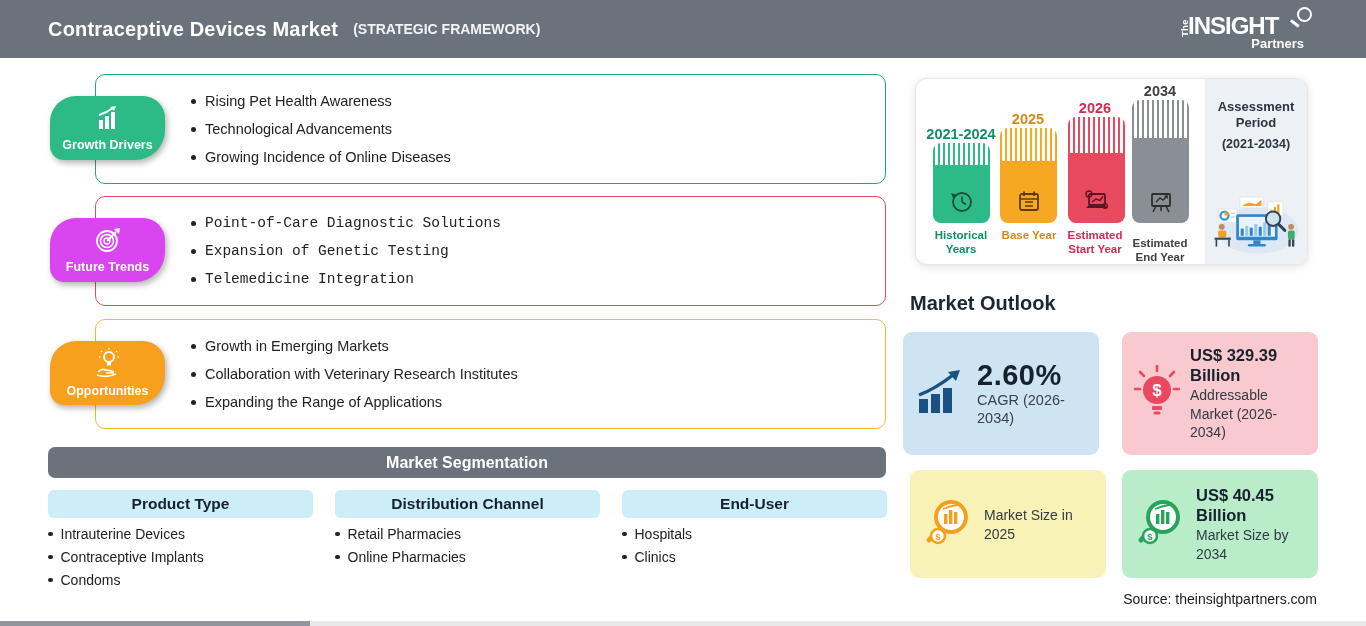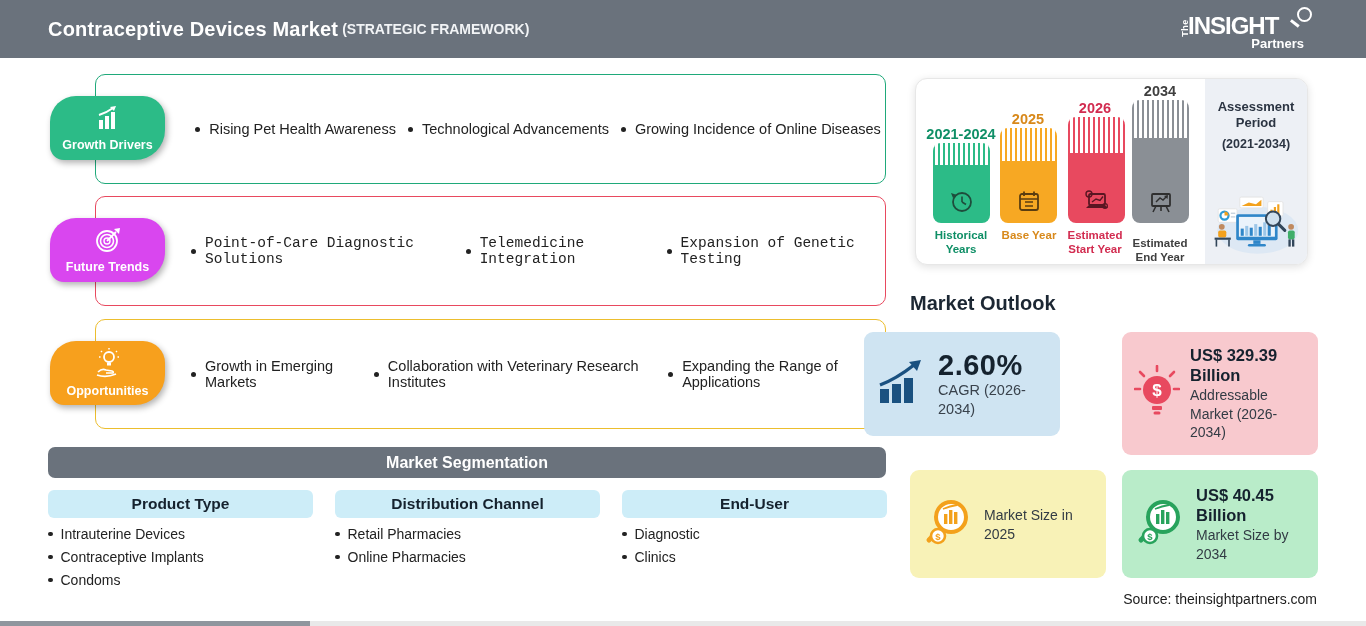--- a/index.html
+++ b/index.html
@@ -2,33 +2,33 @@
 <html><head>
 <meta charset="utf-8">
 <style>
   * { margin:0; padding:0; box-sizing:border-box; }
   html,body { width:1366px; height:626px; }
   body { font-family:"Liberation Sans", sans-serif; background:#fff; overflow:hidden; }
   .page { position:relative; width:1366px; height:626px; background:#fff; overflow:hidden; }
 
   
   .header { position:absolute; left:0; top:0; width:1366px; height:58px; background:#6a727c; display:flex; align-items:center; }
-  .header-title-wrap { position:absolute; left:48px; top:0; height:58px; display:flex; align-items:center; gap:4px; }
+  .header-title-wrap { position:absolute; left:48px; top:0; height:58px; display:flex; align-items:center; gap:15px; }
   .header-title { color:#fff; font-size:20px; font-weight:bold; letter-spacing:.2px; }
   .header-subtitle { color:#f2f4f6; font-size:14px; font-weight:bold; }
   .logo { position:absolute; right:56px; top:10px; width:130px; height:42px; color:#fff; }
   .logo-the { position:absolute; left:-4px; top:13px; font-size:9px; font-weight:bold; transform:rotate(-90deg); letter-spacing:.5px; }
   .logo-insight { position:absolute; left:8px; top:2px; font-size:24px; font-weight:bold; letter-spacing:-1px; }
   .logo-partners { position:absolute; right:6px; top:26px; font-size:13px; font-weight:bold; }
   .logo-lens { position:absolute; right:-2px; top:-3px; width:15px; height:15px; border:2.5px solid #fff; border-radius:50%; }
   .logo-handle { position:absolute; right:10px; top:12px; width:10px; height:2.5px; background:#fff; transform:rotate(38deg); }
 
   
   .fw-box { position:absolute; left:95px; width:791px; height:110px; border-radius:10px; background:#fff;
-            display:flex; justify-content:center; gap:12px; padding-left:95px; }
+            display:flex; flex-direction:column; justify-content:center; gap:12px; padding-left:95px; }
   .fw-box.growth { top:74px; border:1.5px solid #1fa97a; }
   .fw-box.trends { top:196px; border:1.5px solid #e8495f;font-family:Liberation Mono, monospace; }
   .fw-box.opps   { top:319px; border:1.5px solid #ecbe2e; }
   .fw-item { font-size:14.5px; color:#222; display:flex; align-items:center; gap:9px; }
   .fw-item::before { content:""; width:5px; height:5px; border-radius:50%; background:#222; flex:0 0 auto; }
 
   .fw-badge { position:absolute; left:50px; width:115px; height:64px; z-index:3; color:#fff;
               display:flex; flex-direction:column; align-items:center; justify-content:center; gap:2px;
               box-shadow:2px 3px 6px rgba(0,0,0,.3); }
   .fw-badge.growth { top:96px;  background:#2cbb87; border-radius:26px 22px 30px 14px; }
@@ -77,21 +77,21 @@
   .tlabel.y4 { left:1123px; color:#3f3f3f;margin-top:8px; }
   .assessment { position:absolute; left:1205px; top:79px; width:102px; height:185px; background:#edf0f5;
                 border-radius:0 11px 11px 0; display:flex; flex-direction:column; align-items:center; padding-top:20px; }
   .assessment-title { width:86px; text-align:center; font-weight:bold; font-size:13px; line-height:16px; color:#2b3442; }
   .assessment-range { margin-top:6px; font-weight:bold; font-size:12.5px; color:#2b3442; }
   .assessment-illustration { position:absolute; bottom:4px; left:6px; }
 
   
   .outlook-title { position:absolute; left:910px; top:292px; font-size:20px; font-weight:bold; color:#1c2733; }
   .ocard { position:absolute; width:196px; border-radius:9px; display:flex; align-items:center; gap:10px; padding:12px 10px 12px 12px; }
-  .ocard.c1 { left:864px; top:332px; height:104px; background:#cfe4f2; }
+  .ocard.c1 { left:903px; top:332px; height:123px; background:#cfe4f2; }
   .ocard.c2 { left:1122px; top:332px; height:123px; background:#f8c9ce; }
   .ocard.c3 { left:910px; top:470px; height:108px; background:#f8f2b7; }
   .ocard.c4 { left:1122px; top:470px; height:108px; background:#b9ecc9; }
   .ocard .icon { flex:0 0 auto; }
   .ocard-text { display:flex; flex-direction:column; }
   .ocard-value { font-weight:bold; color:#15222e; font-size:16.5px; line-height:20px; }
   .ocard.c1 .ocard-value { font-size:29px; line-height:30px; letter-spacing:.5px; }
   .ocard-label { font-size:14px; color:#323b44; line-height:18.5px; margin-top:1px; }
   .ocard.c1 .ocard-label { font-size:14.5px; color:#39424c; }
 
@@ -133,22 +133,22 @@
         <rect x="19" y="7" width="4" height="17" fill="#fff"></rect>
         <path d="M7 10 Q14 8 21 3" stroke="#fff" stroke-width="2" fill="none"></path>
         <path d="M18 2 L24 1 L22 6 Z" fill="#fff"></path>
       </svg>
     </span>
     <span class="fw-badge-label">Growth Drivers</span>
   </div>
 
   <div class="fw-box trends">
     <div class="fw-item">Point-of-Care Diagnostic Solutions</div>
+    <div class="fw-item">Expansion of Genetic Testing</div>
     <div class="fw-item">Telemedicine Integration</div>
-    <div class="fw-item">Expansion of Genetic Testing</div>
   </div>
   <div class="fw-badge trends">
     <span>
       <svg width="30" height="28" viewBox="0 0 30 28">
         <circle cx="14" cy="15" r="10" stroke="#fff" stroke-width="1.8" fill="none"></circle>
         <circle cx="14" cy="15" r="6.5" stroke="#fff" stroke-width="1.6" fill="none"></circle>
         <circle cx="14" cy="15" r="3" stroke="#fff" stroke-width="1.4" fill="none"></circle>
         <line x1="14" y1="15" x2="23" y2="6" stroke="#fff" stroke-width="1.8"></line>
         <path d="M21 3 L27 2 L26 8 Z" fill="#fff"></path>
       </svg>
@@ -193,21 +193,21 @@
   <div class="seg-list c1">
     <div class="seg-item">Intrauterine Devices</div>
     <div class="seg-item">Contraceptive Implants</div>
     <div class="seg-item">Condoms</div>
   </div>
   <div class="seg-list c2">
     <div class="seg-item">Retail Pharmacies</div>
     <div class="seg-item">Online Pharmacies</div>
   </div>
   <div class="seg-list c3">
-    <div class="seg-item">Diagnostic</div>
+    <div class="seg-item">Hospitals</div>
     <div class="seg-item">Clinics</div>
   </div>
 
   <div class="timeline-card"></div>
 
   <span class="tyear y1">2021-2024</span>
   <span class="tyear y2">2025</span>
   <span class="tyear y3">2026</span>
   <span class="tyear y4">2034</span>
 

